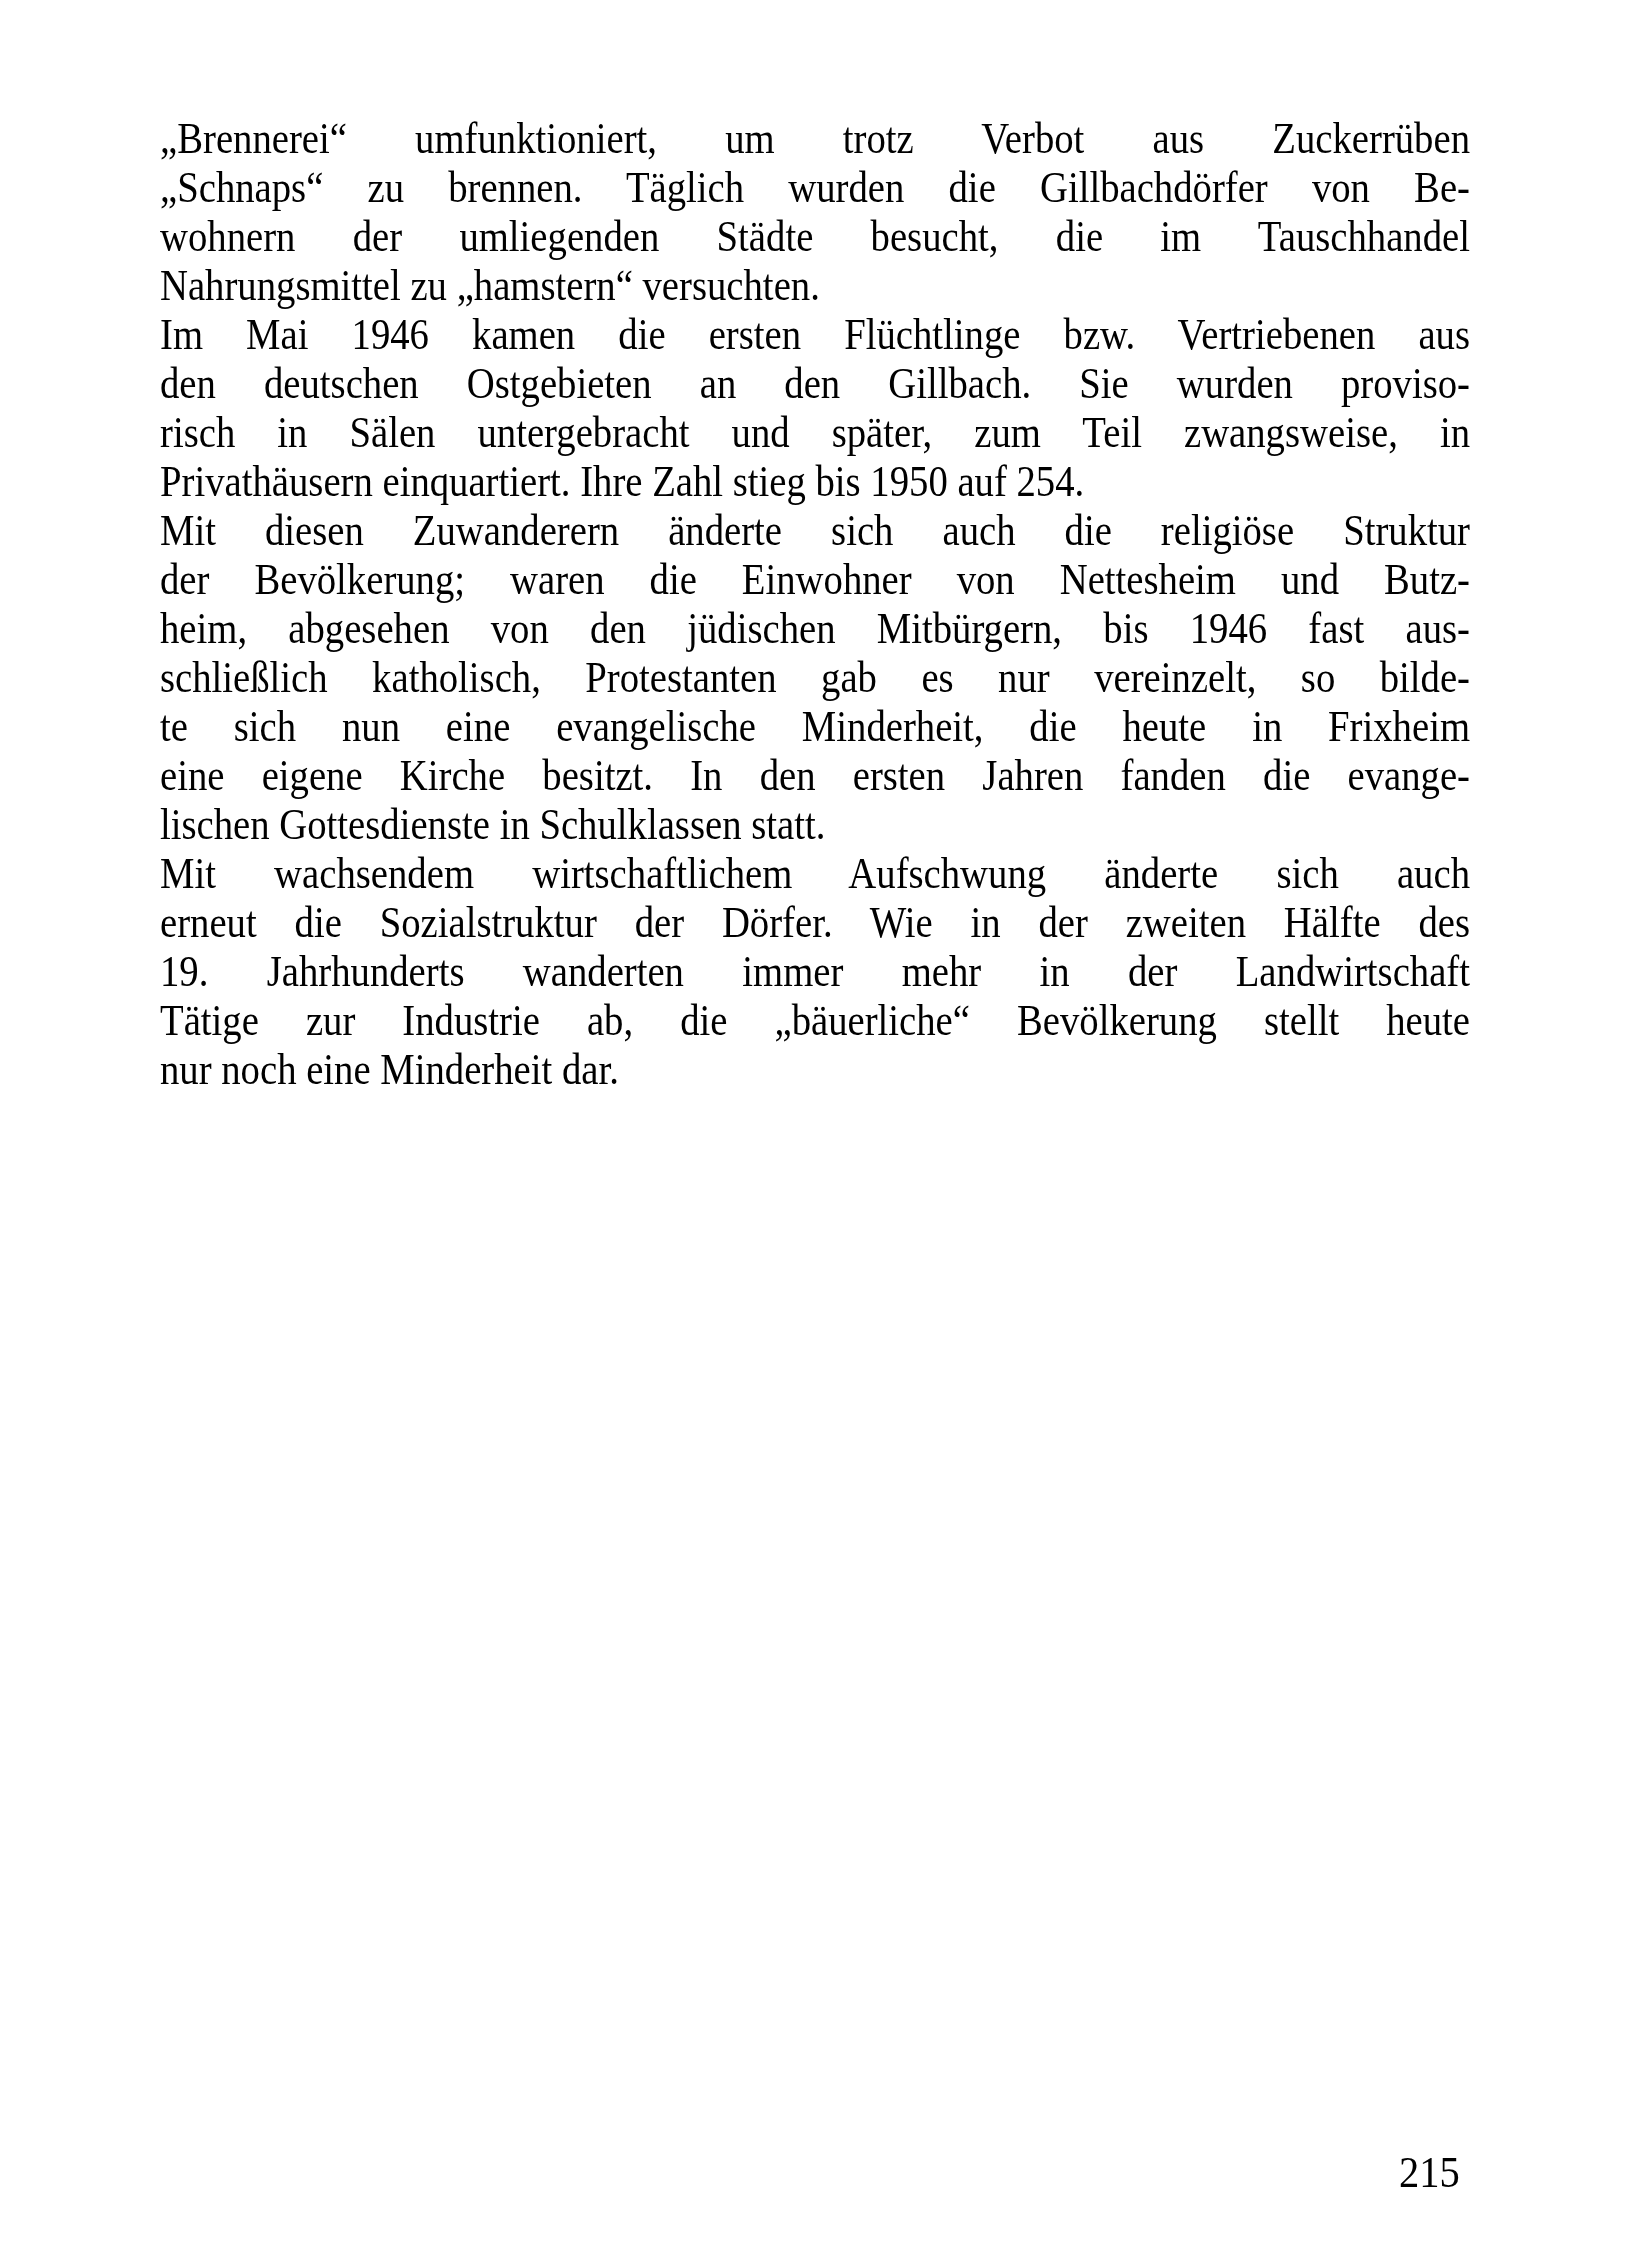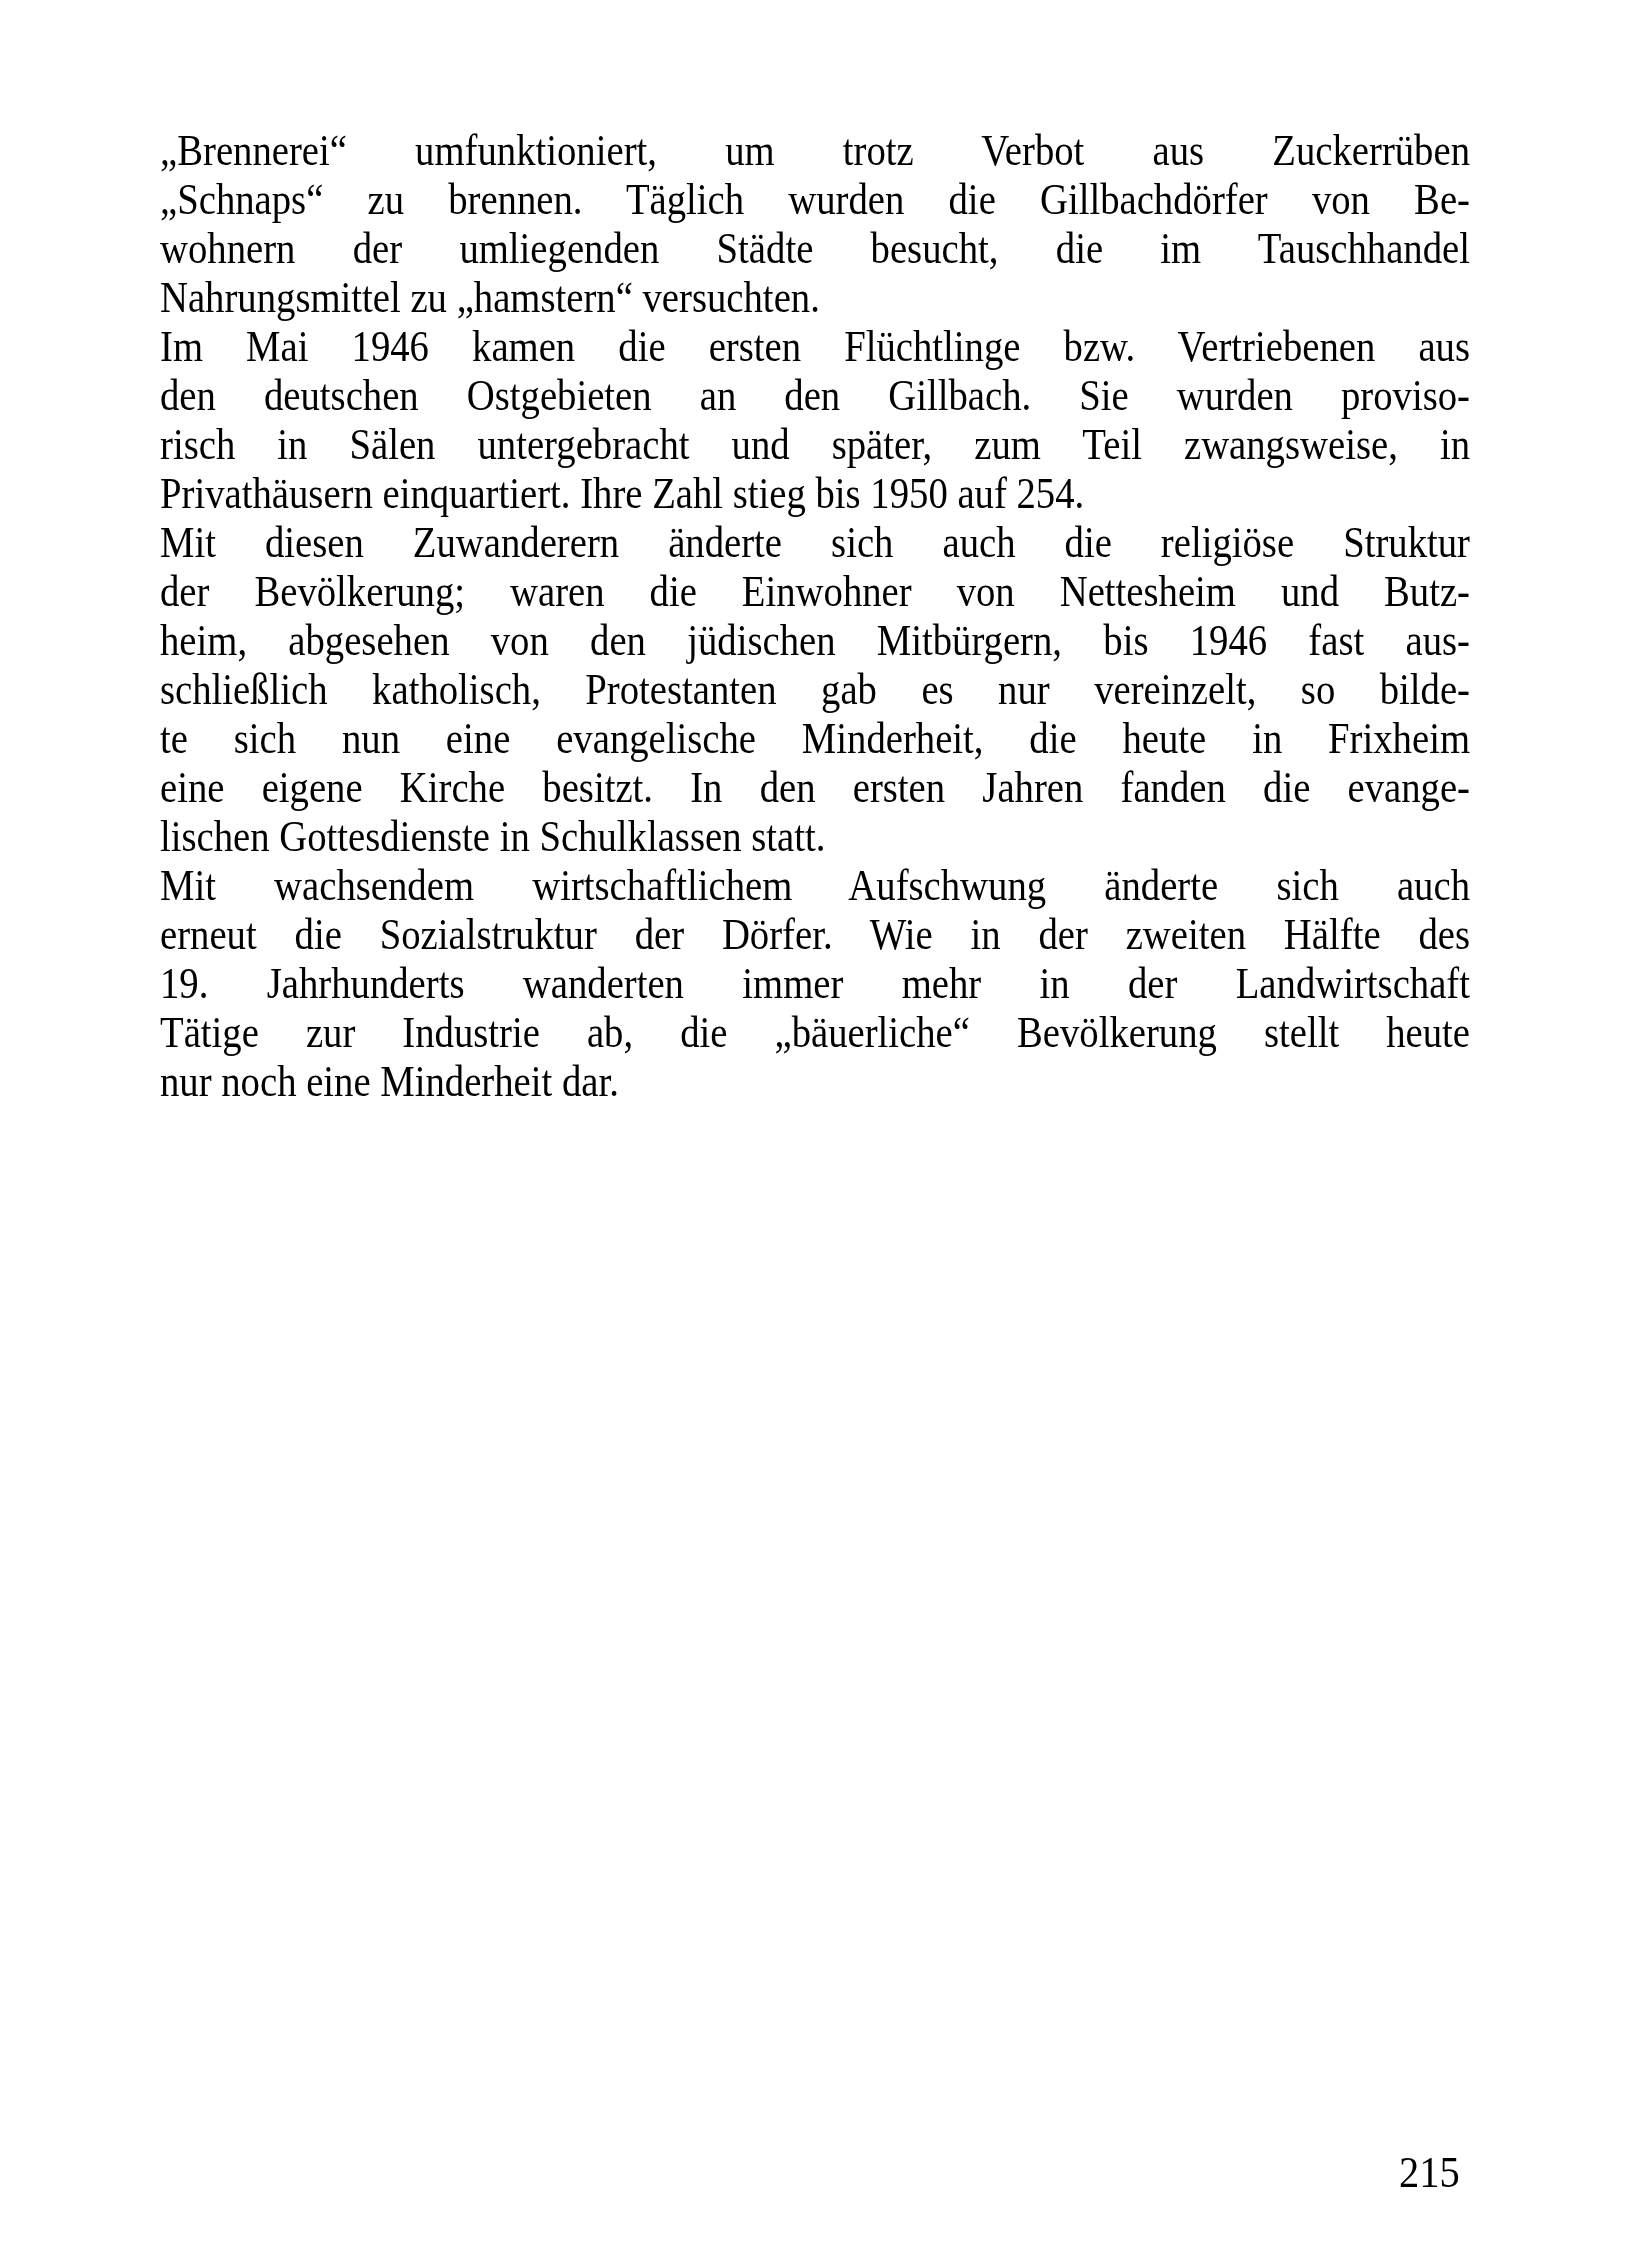--- a/index.html
+++ b/index.html
@@ -20,21 +20,20 @@
     left: 0; top: 0;
     width: 1630px;
     height: 2261px;
     background: #ffffff;
   }
   .text-block {
     position: absolute;
     left: 160px;
     top: 114px;
     width: 1310px;
-    margin-top: 12px;
   }
   .line {
     display: block;
     height: 49px;
     line-height: 49px;
     font-size: 45px;
     white-space: nowrap;
     text-align: justify;
     text-align-last: justify;
     transform: scaleX(0.86);

